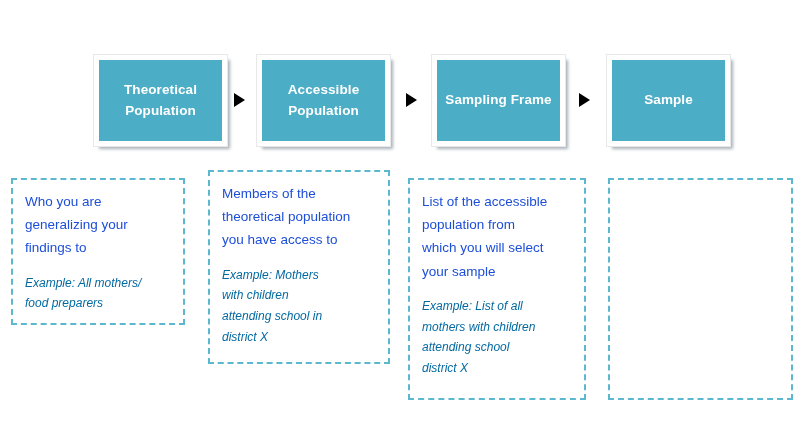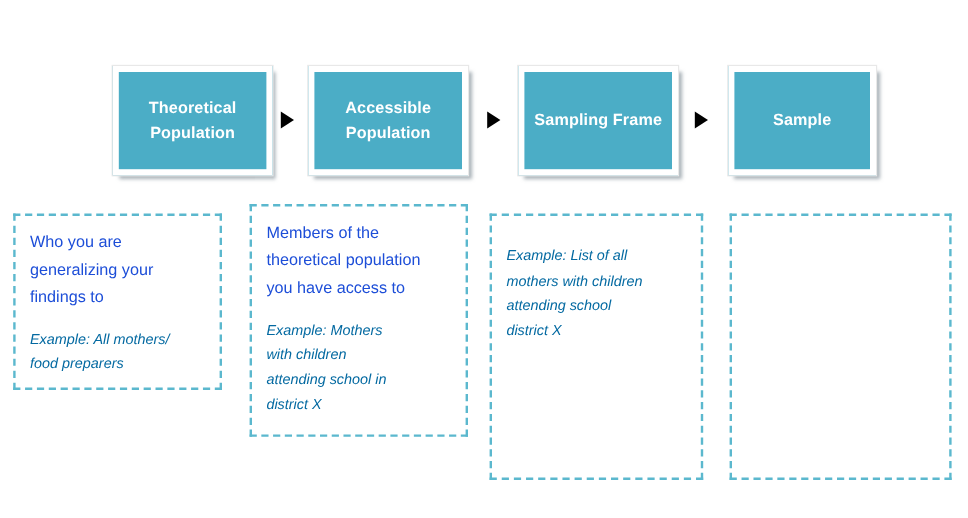--- a/index.html
+++ b/index.html
@@ -125,20 +125,24 @@
 theoretical population
 you have access to</p>
     <div class="spacer-line"></div>
     <p class="desc-example">Example: Mothers
 with children
 attending school in
 district X</p>
   </div>
 
   <div class="desc-box" style="left:408px; top:178px; width:178px; height:222px;">
+    <p class="desc-text">List of the accessible
+population from
+which you will select
+your sample</p>
     <div class="spacer-line"></div>
     <p class="desc-example">Example: List of all
 mothers with children
 attending school
 district X</p>
   </div>
 
   <div class="desc-box" style="left:608px; top:178px; width:185px; height:222px;">
     <div class="spacer-line"></div>
   </div>

